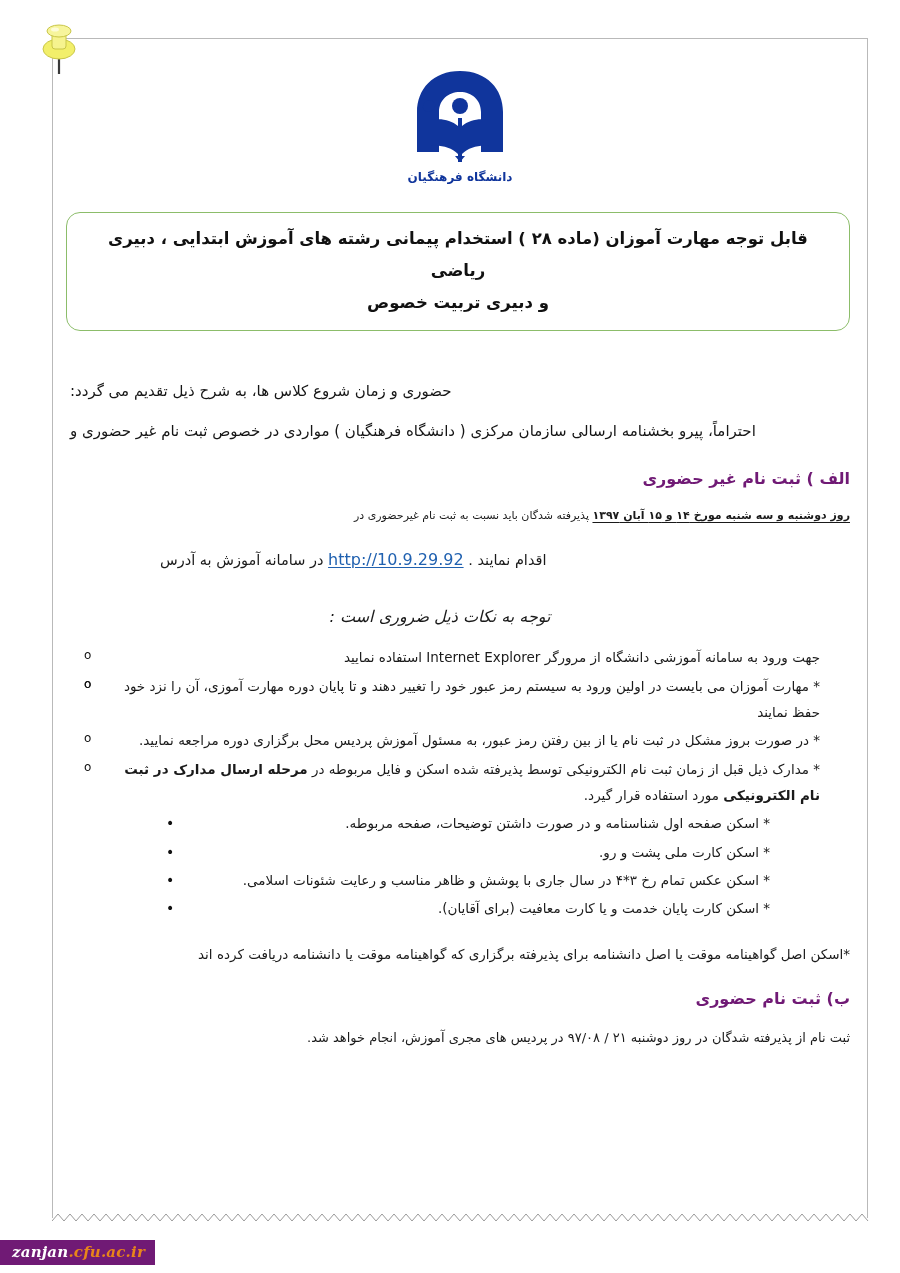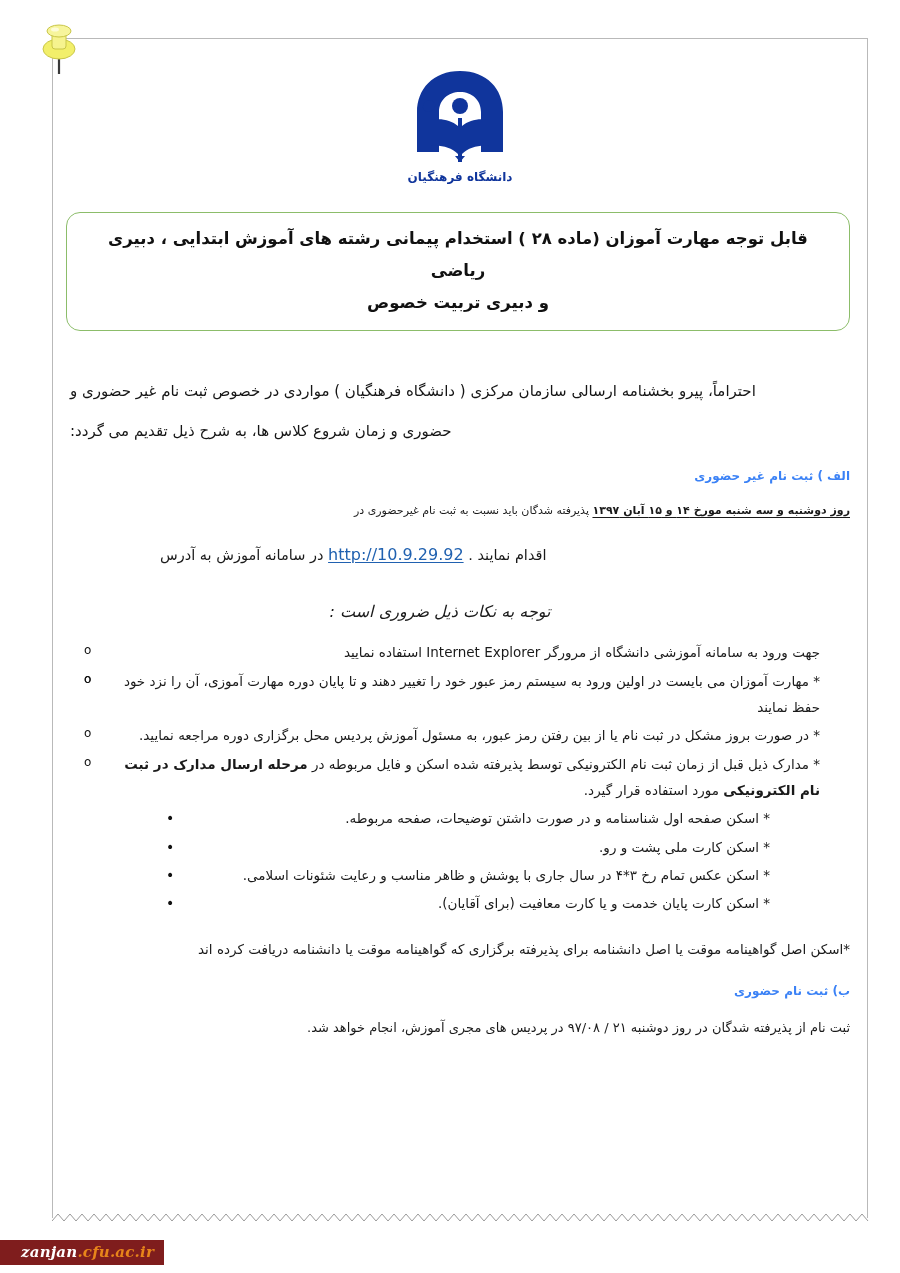--- a/index.html
+++ b/index.html
@@ -101,24 +101,24 @@
     margin: 0 0 8px 0;
     font-size: 15px;
     line-height: 2.15;
     text-align: justify;
     text-align-last: left;
     color: #151515;
   }
 
   h2.section-head {
     margin: 22px 0 16px 0;
-    font-size: 12px;
-    font-weight: bold;
-    text-align: right;
-    color: #3b82f6;
+    font-size: 16px;
+    font-weight: bold;
+    text-align: right;
+    color: #701a75;
   }
 
   .para-indent {
     font-size: 11px;
     line-height: 2.2;
     margin: 0 0 6px 0;
     text-align: right;
   }
   .para-center-ish {
     font-size: 14.5px;
@@ -191,22 +191,22 @@
     margin: 8px 0 0 0;
     text-align: right;
     padding-left: 10px;
   }
 
   
   #watermark {
     position: absolute;
     left: 0px;
     top: 1240px;
-    background: #7f1d1d;
-    padding: 3px 10px 4px 21px;
+    background: #701a75;
+    padding: 3px 10px 4px 12px;
     font-family: "DejaVu Serif", "Liberation Serif", serif;
     font-style: italic;
     font-weight: bold;
     font-size: 15px;
     letter-spacing: 0.2px;
     direction: ltr;
     white-space: nowrap;
   }
   #watermark .wm-a { color: #ffffff; }
   #watermark .wm-b { color: #e8851a; }
@@ -250,22 +250,22 @@
   </div>
 
   <div class="title-box">
     <h1>
       <span>قابل توجه مهارت آموزان (ماده ۲۸ ) استخدام پیمانی رشته های آموزش ابتدایی ، دبیری ریاضی</span><br>
       <span>و دبیری تربیت خصوص</span>
     </h1>
   </div>
 
   <div class="body-block">
+    <p class="para" style="text-align:left;">حضوری و زمان شروع کلاس ها، به شرح ذیل تقدیم می گردد:</p>
     <p class="para">احتراماً، پیرو بخشنامه ارسالی سازمان مرکزی ( دانشگاه فرهنگیان ) مواردی در خصوص ثبت نام غیر حضوری و</p>
-    <p class="para" style="text-align:left;">حضوری و زمان شروع کلاس ها، به شرح ذیل تقدیم می گردد:</p>
   </div>
 
   <h2 class="section-head">الف ) ثبت نام غیر حضوری</h2>
 
   <p class="para-indent">
     <span class="u-bold">روز دوشنبه و سه شنبه مورخ ۱۴ و ۱۵ آبان ۱۳۹۷</span>
     <span>پذیرفته شدگان باید نسبت به ثبت نام غیرحضوری در</span>
   </p>
 
   <p class="para-center-ish">

